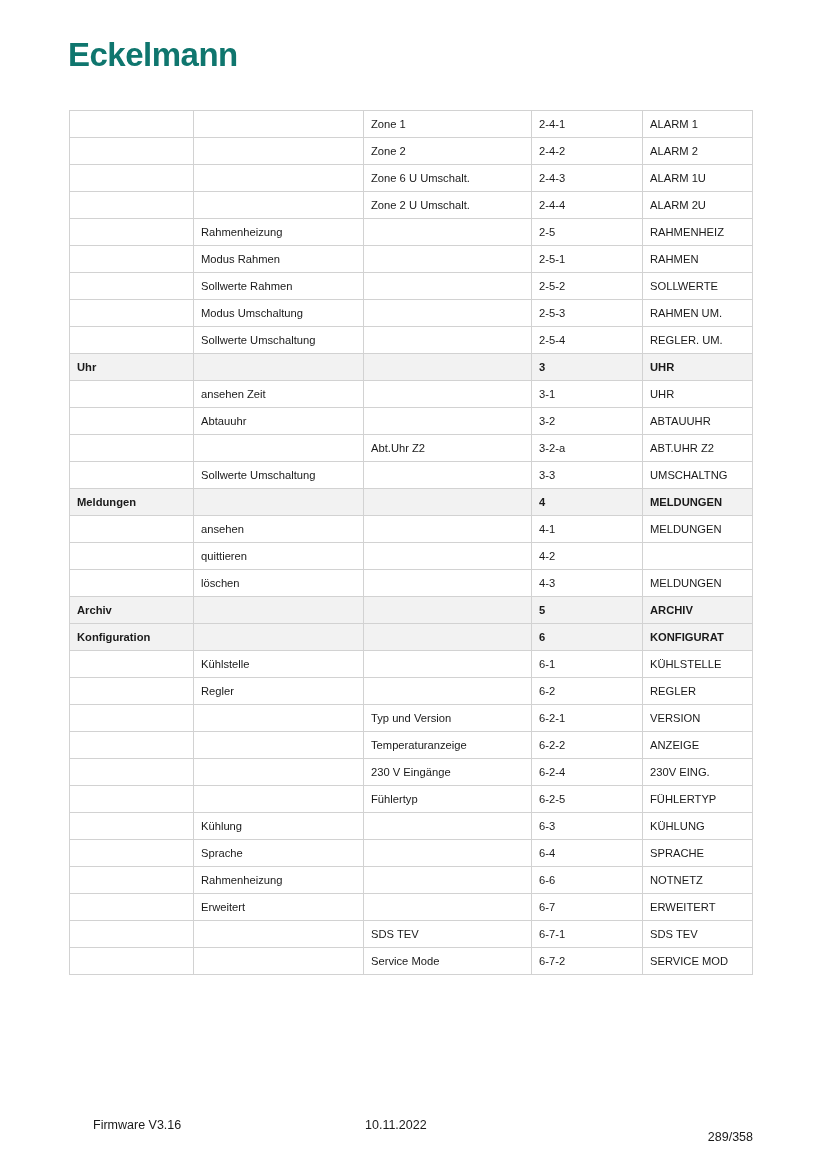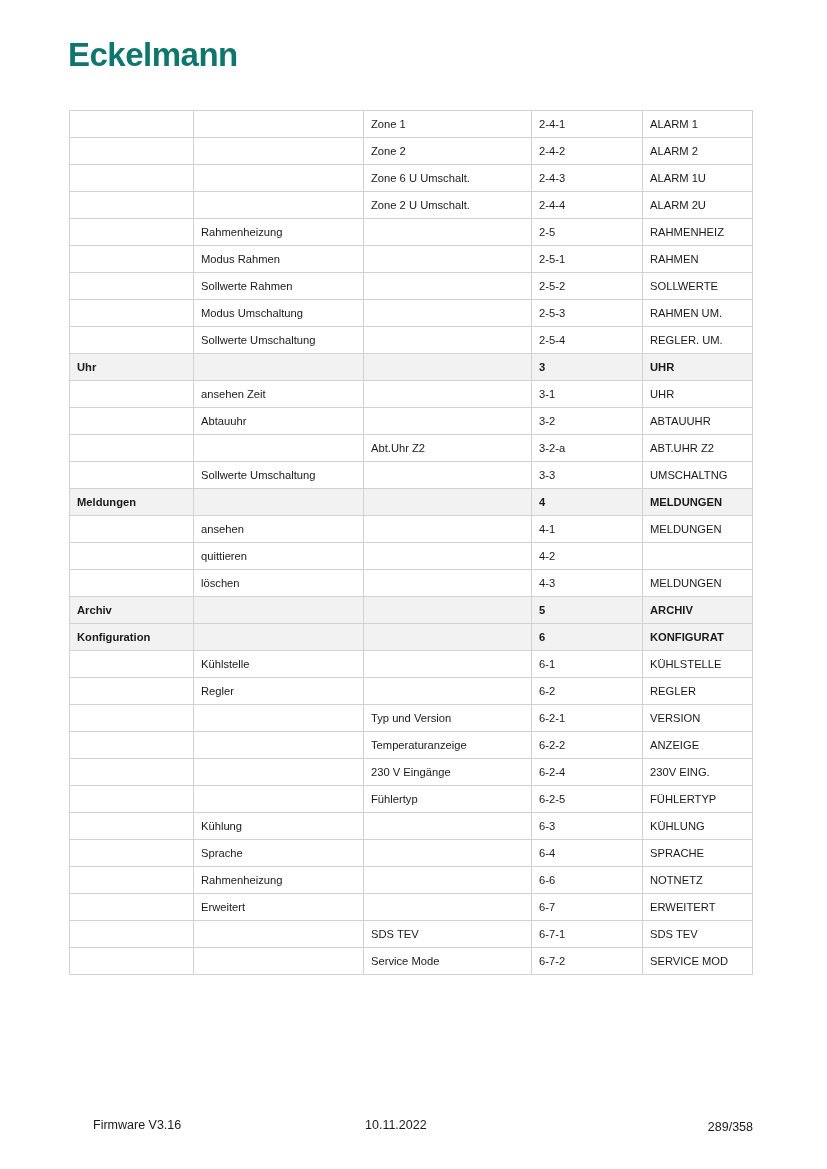--- a/index.html
+++ b/index.html
@@ -66,21 +66,21 @@
   .footer {
     position: absolute;
     left: 69px;
     top: 1118px;
     width: 684px;
     font-size: 12.5px;
     color: #1a1a1a;
   }
   .footer .fl { position: absolute; left: 0; top: 0; margin-left: 24px; }
   .footer .fc { position: absolute; left: 296px; top: 0; }
-  .footer .fr { position: absolute; right: 0; top: 2px; text-align: center; }
+  .footer .fr { position: absolute; right: 0; top: 12px; text-align: center; }
 </style>
 </head>
 <body>
 
 <div class="page">
 
   <div class="brand">Eckelmann</div>
 
   <table class="menu-table">
     <colgroup>

